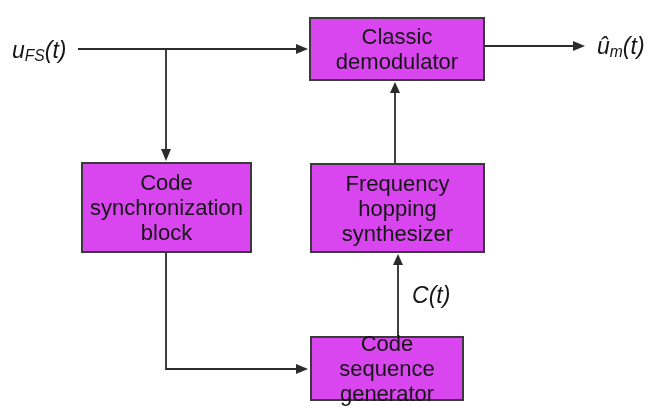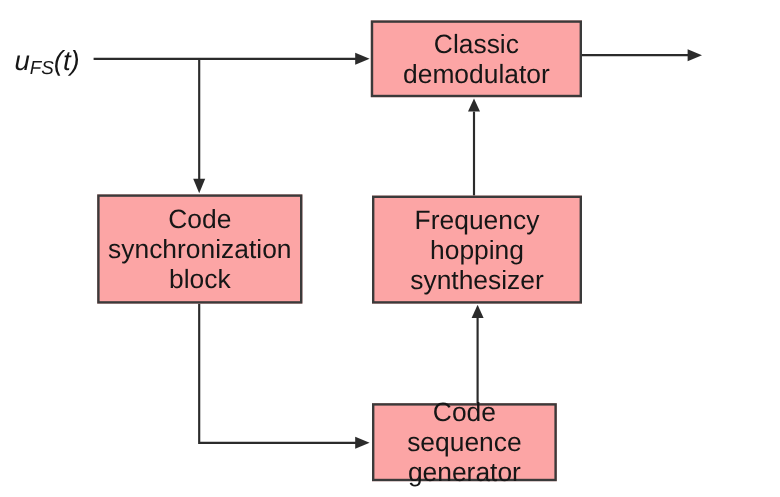--- a/index.html
+++ b/index.html
@@ -26,21 +26,21 @@
     fill: none;
   }
   .wires polygon {
     fill: var(--line, #2b2b2b);
     stroke: none;
   }
   .box {
     position: absolute;
     box-sizing: border-box;
     border: 2px solid var(--border, #3a3a3a);
-    background: #fca5a5;
+    background: #d946ef;
     display: flex;
     align-items: center;
     justify-content: center;
     text-align: center;
     color: var(--text, #161616);
     font-size: 22px;
     line-height: 25px;
   }
   .box-label {
     white-space: pre-line;
@@ -113,16 +113,22 @@
 
   <div class="box box-code-sequence-generator">
     <span class="box-label">Code sequence
 generator</span>
   </div>
 
   <div class="sig sig-input">
     <span>u</span><span class="sub">FS</span><span>(t)</span>
   </div>
 
+  <div class="sig sig-output">
+    <span>û</span><span class="sub">m</span><span>(t)</span>
+  </div>
 
 
+  <div class="sig sig-code">
+    <span>C</span><span class="sub"></span><span>(t)</span>
+  </div>
 
 </div>
 
 </body></html>

